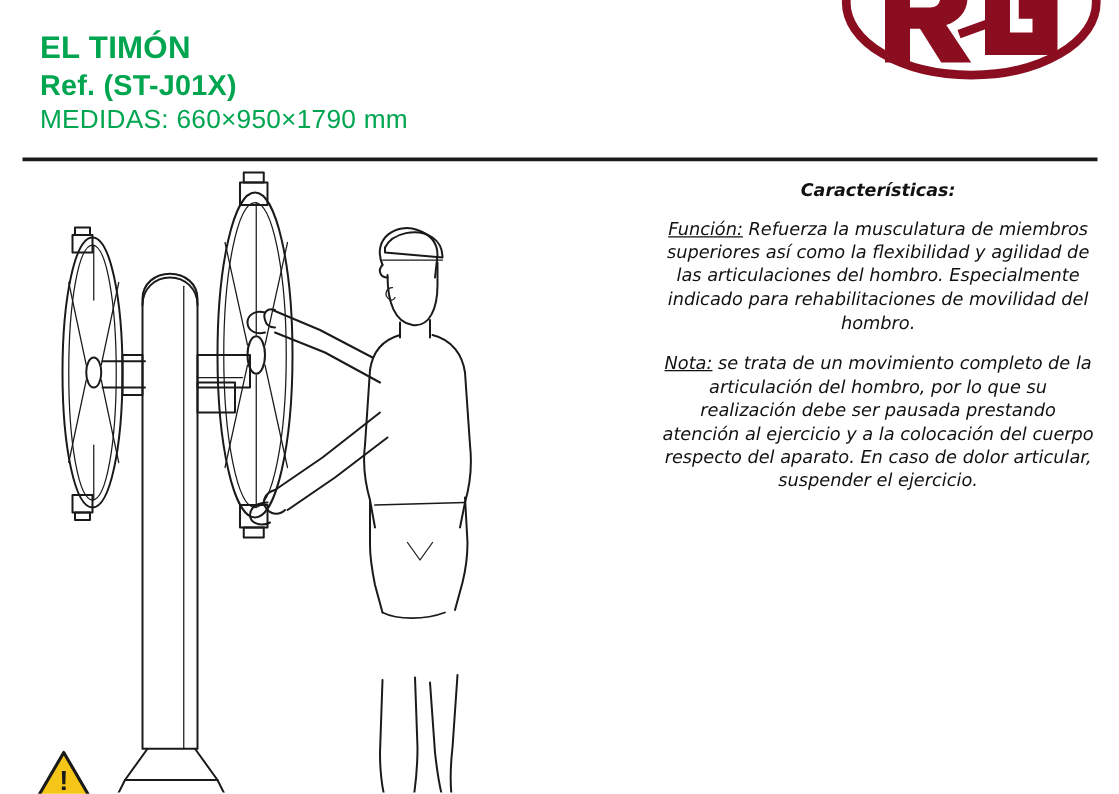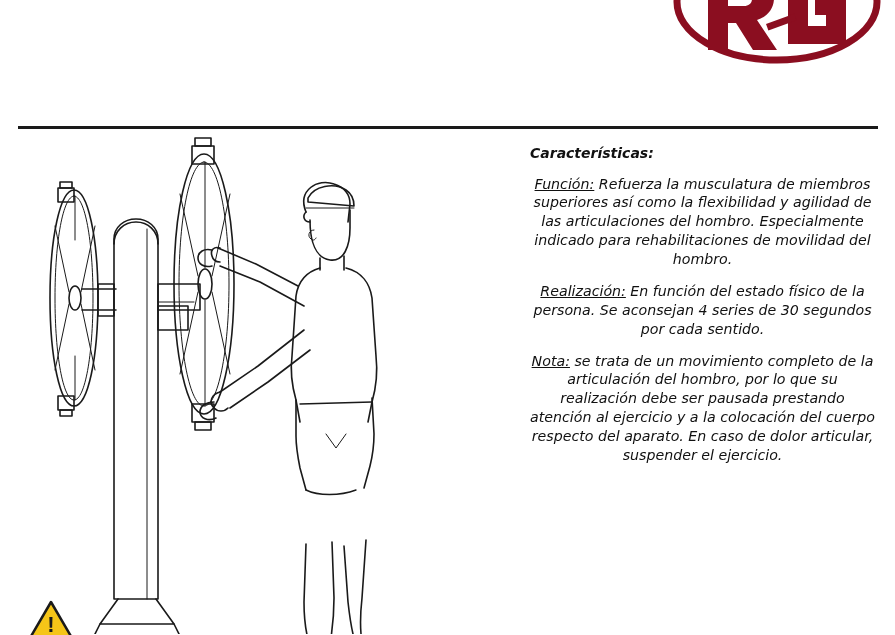--- a/index.html
+++ b/index.html
@@ -93,36 +93,42 @@
     color: #111111;
     font-family: "DejaVu Sans", sans-serif;
     font-size: 14.2px;
     line-height: 1.33;
   }
   #text-col .heading {
     font-weight: bold;
     font-style: italic;
     font-size: 14px;
     margin-bottom: 12px;
+    text-align: center;
   }
   #text-col .para {
     margin-bottom: 13px;
     font-style: italic;
     text-align: center;
   }
   #text-col .para .lbl {
     text-decoration: underline;
     font-style: italic;
   }
 </style>
 </head>
 <body>
 
 <div id="header">
 
+  <div id="title-block">
+    <div class="line1">EL TIMÓN</div>
+    <div class="line2">Ref. (ST-J01X)</div>
+    <div class="line3">MEDIDAS: 660×950×1790 mm</div>
+  </div>
 
   <div id="logo">
     <svg width="215" height="115" viewBox="0 0 215 115" xmlns="http://www.w3.org/2000/svg">
       <ellipse cx="107" cy="30" rx="100" ry="58" fill="none" stroke="#8B0E20" stroke-width="7"></ellipse>
       <g fill="#8B0E20">
 
         <path d="M38 2 h40 c16 0 26 10 26 24 0 11 -7 19 -17 22 l20 30 h-24 l-17 -27 h-8 v27 h-20 z M58 20 v14 h16 c5 0 8 -3 8 -7 0 -4 -3 -7 -8 -7 z"></path>
 
         <path d="M118 2 h58 v18 h-38 v34 h18 v-11 h-11 v-16 h31 v45 h-58 z"></path>
 
@@ -244,20 +250,17 @@
 </div>
 
 <div id="text-col">
   <div class="heading">Características:</div>
 
   <div class="para">
     <span class="lbl">Función:</span><span> Refuerza la musculatura de miembros superiores así como la flexibilidad y agilidad de las articulaciones del hombro. Especialmente indicado para rehabilitaciones de movilidad del hombro.</span>
   </div>
 
 
-  <div class="para">
-    <span class="lbl">Realización:</span><span> En función del estado físico de la persona. Se aconsejan 4 series de 30 segundos por cada sentido.</span>
-  </div>
 
   <div class="para">
     <span class="lbl">Nota:</span><span> se trata de un movimiento completo de la articulación del hombro, por lo que su realización debe ser pausada prestando atención al ejercicio y a la colocación del cuerpo respecto del aparato. En caso de dolor articular, suspender el ejercicio.</span>
   </div>
 </div>
 
 </body></html>

